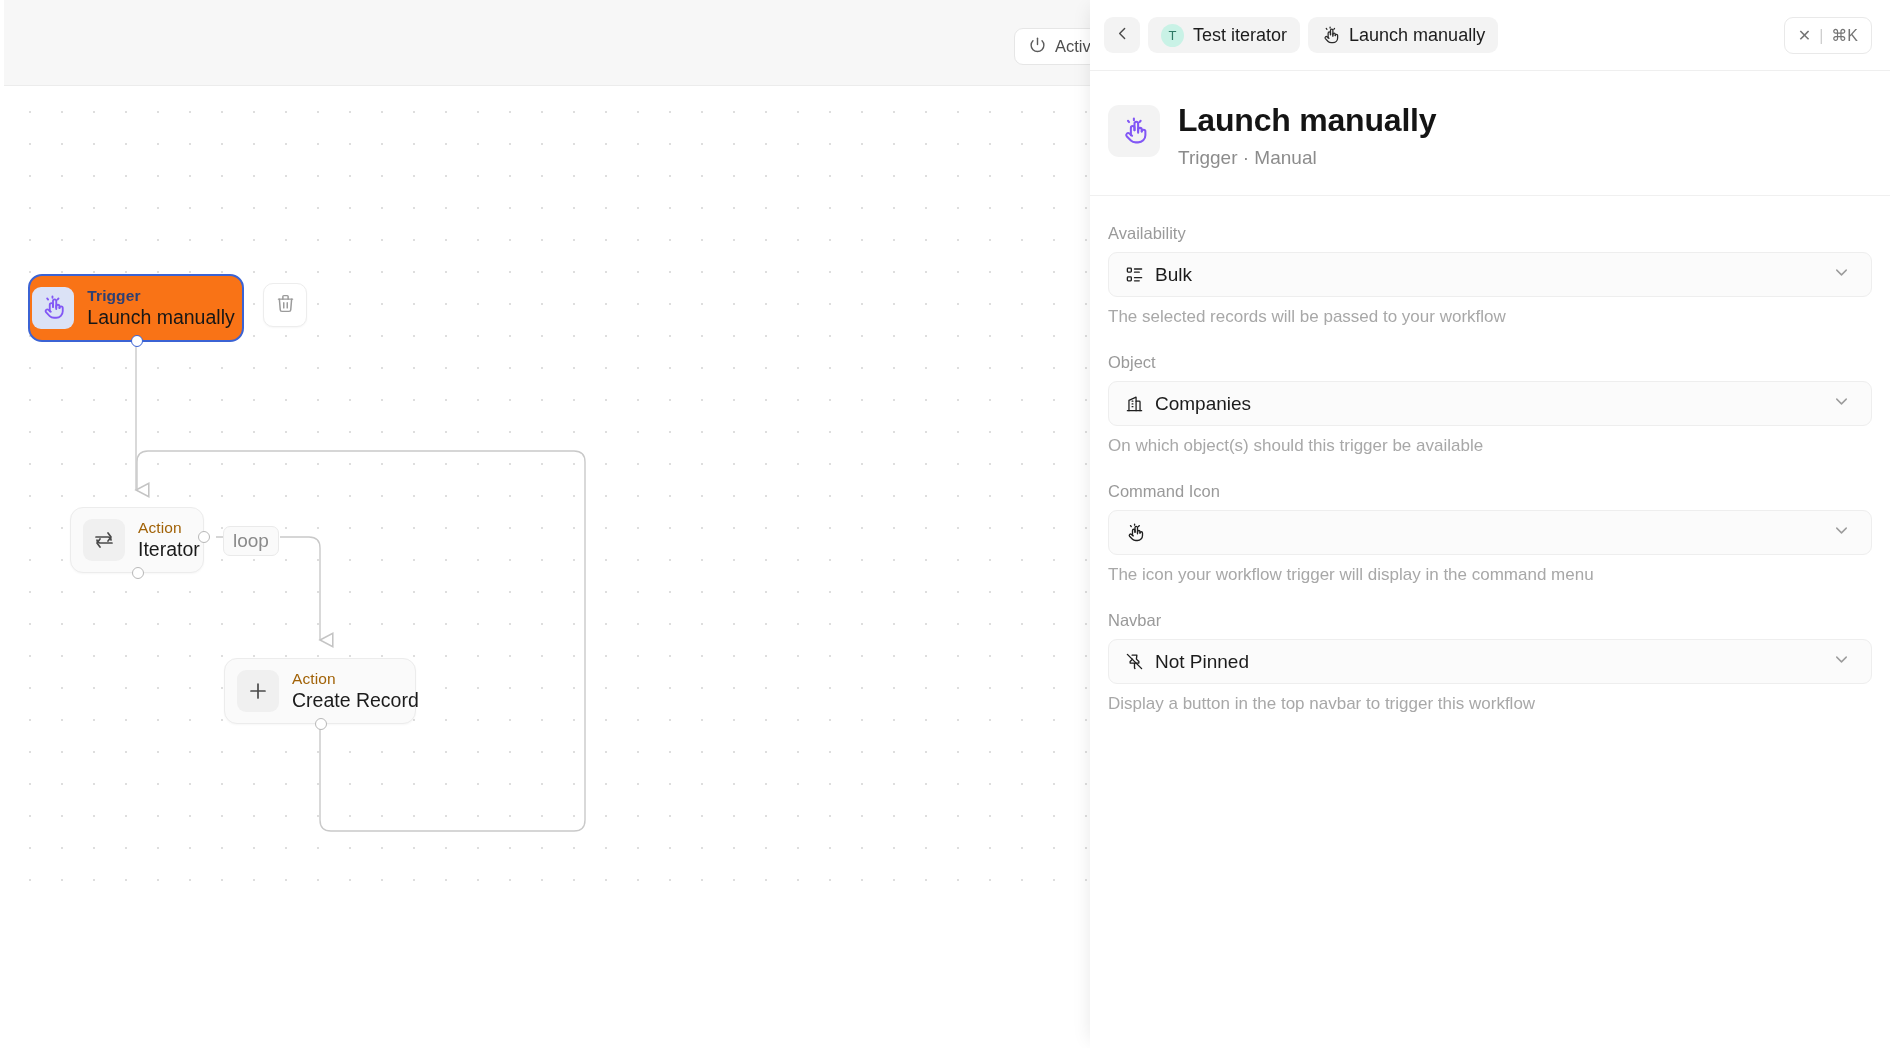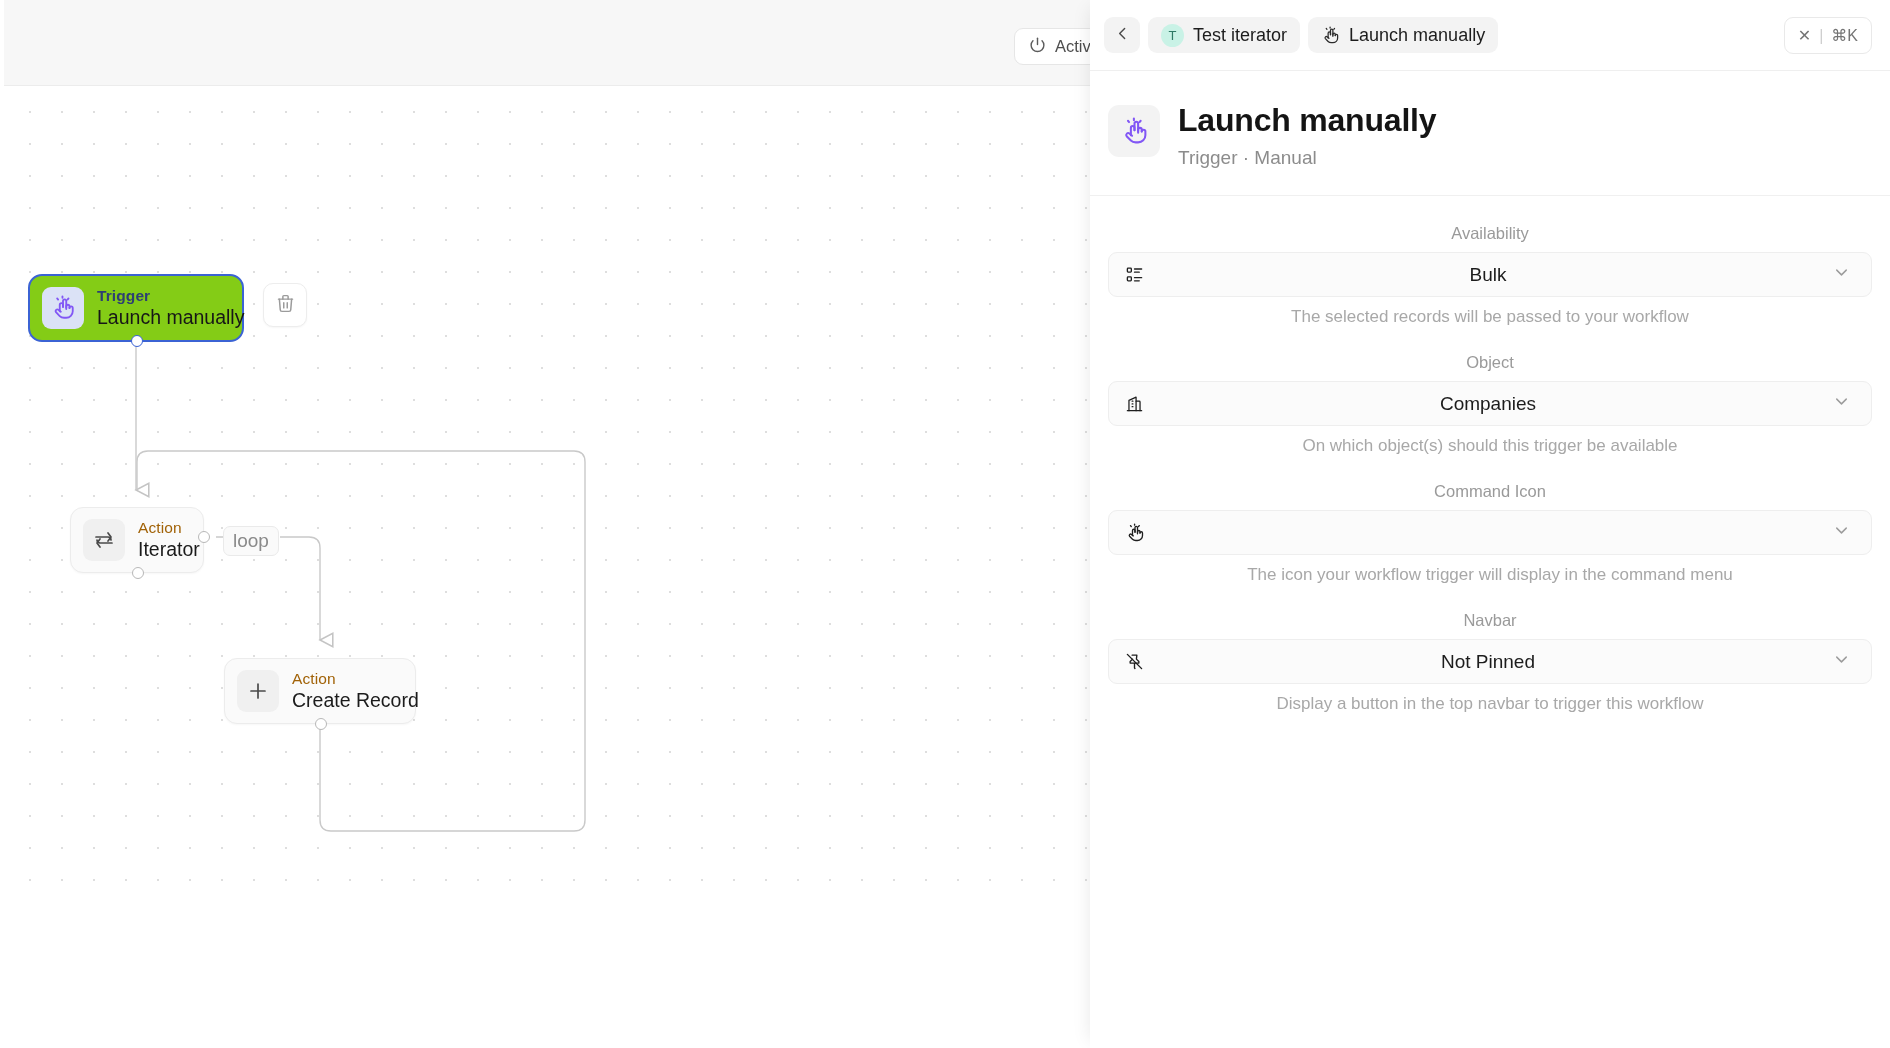--- a/index.html
+++ b/index.html
@@ -99,24 +99,25 @@
   .node .node-title {
     font-size: 19.5px;
     color: #1b1b1b;
     white-space: nowrap;
   }
 
   
   #node-trigger {
     left: 24px; top: 274px;
     width: 216px;
-    background: #84cc16;
+    background: #f97316;
     border: 2px solid #3b63d4;
     border-radius: 14px;
     box-shadow: none;
+    justify-content: center;
   }
   #node-trigger .node-icon { background: #dbe2f6; color: #8257f5; }
   #node-trigger .node-kind { color: #2d3f73; font-weight: bold; }
   #node-trigger .node-title { color: #171717; }
 
   #node-iterator { left: 66px; top: 507px; width: 134px; }
   #node-create   { left: 220px; top: 658px; width: 192px; }
 
   #delete-node-button {
     position: absolute;
@@ -241,21 +242,21 @@
     color: #141414;
     letter-spacing: -0.2px;
     line-height: 1.2;
   }
   #panel-subtitle {
     margin-top: 8px;
     font-size: 19px;
     color: #8c8c8c;
   }
 
-  #panel-form { padding: 28px 18px 0 18px; text-align: center; }
+  #panel-form { padding: 28px 18px 0 18px; }
 
   .field { margin-bottom: 26px; }
   .field-label {
     font-size: 16.5px;
     color: #9a9a9a;
     margin-bottom: 9px;
   }
   .select-control {
     height: 45px;
     border: 1px solid #eeeeee;

